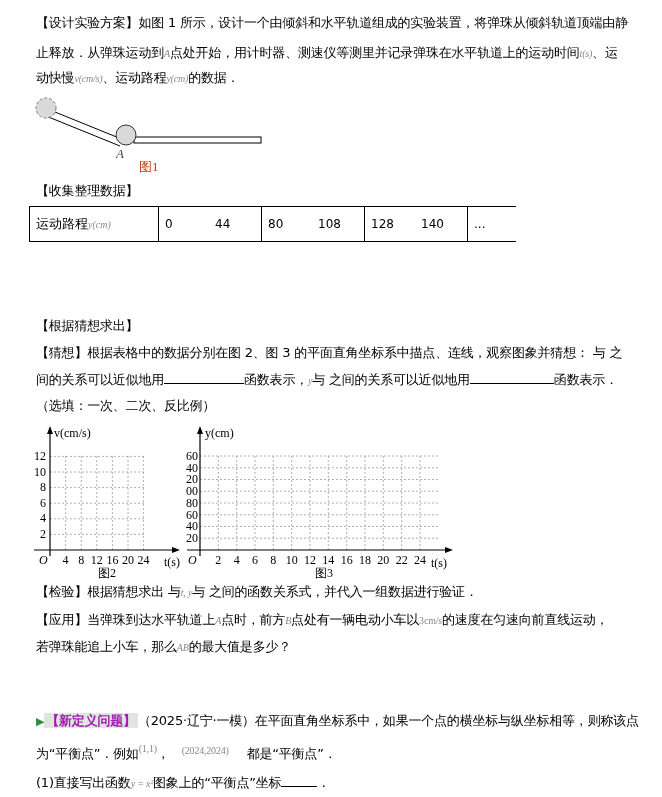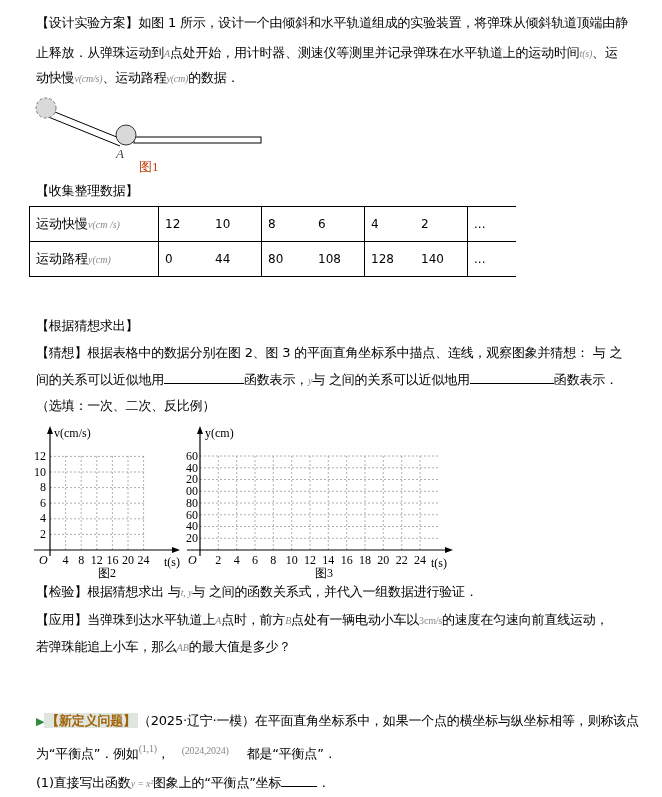--- a/index.html
+++ b/index.html
@@ -9,21 +9,21 @@
   .line { position:absolute; left:36px; font-size:13px; line-height:18px; white-space:nowrap; letter-spacing:-0.2px; }
   .math { font-family:"Liberation Serif", serif; font-style:italic; color:#888; font-size:10px; }
   .mathn { font-family:"Liberation Serif", serif; color:#888; font-size:10px; }
   .blank { display:inline-block; border-bottom:1px solid #000; height:13px; vertical-align:baseline; }
   table.data { position:absolute; left:29px; top:206px; border-collapse:collapse; font-size:12px; }
   table.data td { border:1px solid #000; height:34px; padding:0 0 0 6px; vertical-align:middle; }
   table.data td.lbl { width:122px; font-size:13px; }
   table.data td.v1 { width:44px; border-right:none; }
   table.data td.v2 { width:46px; border-left:none; }
   table.data td.last { width:42px; border-right:none; }
-  .tag-green { background:#dfe6df; color:#a16207; font-weight:bold; padding:0 2px; }
+  .tag-green { background:#dfe6df; color:#a21caf; font-weight:bold; padding:0 2px; }
   .tri { color:#2e8b3a; font-size:11px; }
   svg text { font-family:"Liberation Serif", serif; }
 </style>
 </head>
 <body>
 
 <div class="line" style="top:14px;">
   <span>【设计实验方案】</span><span>如图 1 所示，设计一个由倾斜和水平轨道组成的实验装置，将弹珠从倾斜轨道顶端由静</span>
 </div>
 <div class="line" style="top:44px;">
@@ -44,30 +44,20 @@
 
   <circle cx="96" cy="43" r="10" fill="#d9d9d9" stroke="#333" stroke-width="1"></circle>
 </svg>
 <div class="abs" style="left:116px;top:146px;font-family:'Liberation Serif',serif;font-style:italic;font-size:13px;color:#444;">A</div>
 <div class="abs" style="left:139px;top:158px;font-family:'Liberation Serif',serif;font-size:13px;color:#c2410c;">图1</div>
 
 <div class="line" style="top:182px;">【收集整理数据】</div>
 
 <table class="data">
   <tbody>
-  <tr>
-    <td class="lbl"><span>运动快慢</span><span class="math">v(cm /s)</span></td>
-    <td class="v1">12</td>
-    <td class="v2">10</td>
-    <td class="v1">8</td>
-    <td class="v2">6</td>
-    <td class="v1">4</td>
-    <td class="v2">2</td>
-    <td class="last">...</td>
-  </tr>
   <tr>
     <td class="lbl"><span>运动路程</span><span class="math">y(cm)</span></td>
     <td class="v1">0</td>
     <td class="v2">44</td>
     <td class="v1">80</td>
     <td class="v2">108</td>
     <td class="v1">128</td>
     <td class="v2">140</td>
     <td class="last">...</td>
   </tr>

